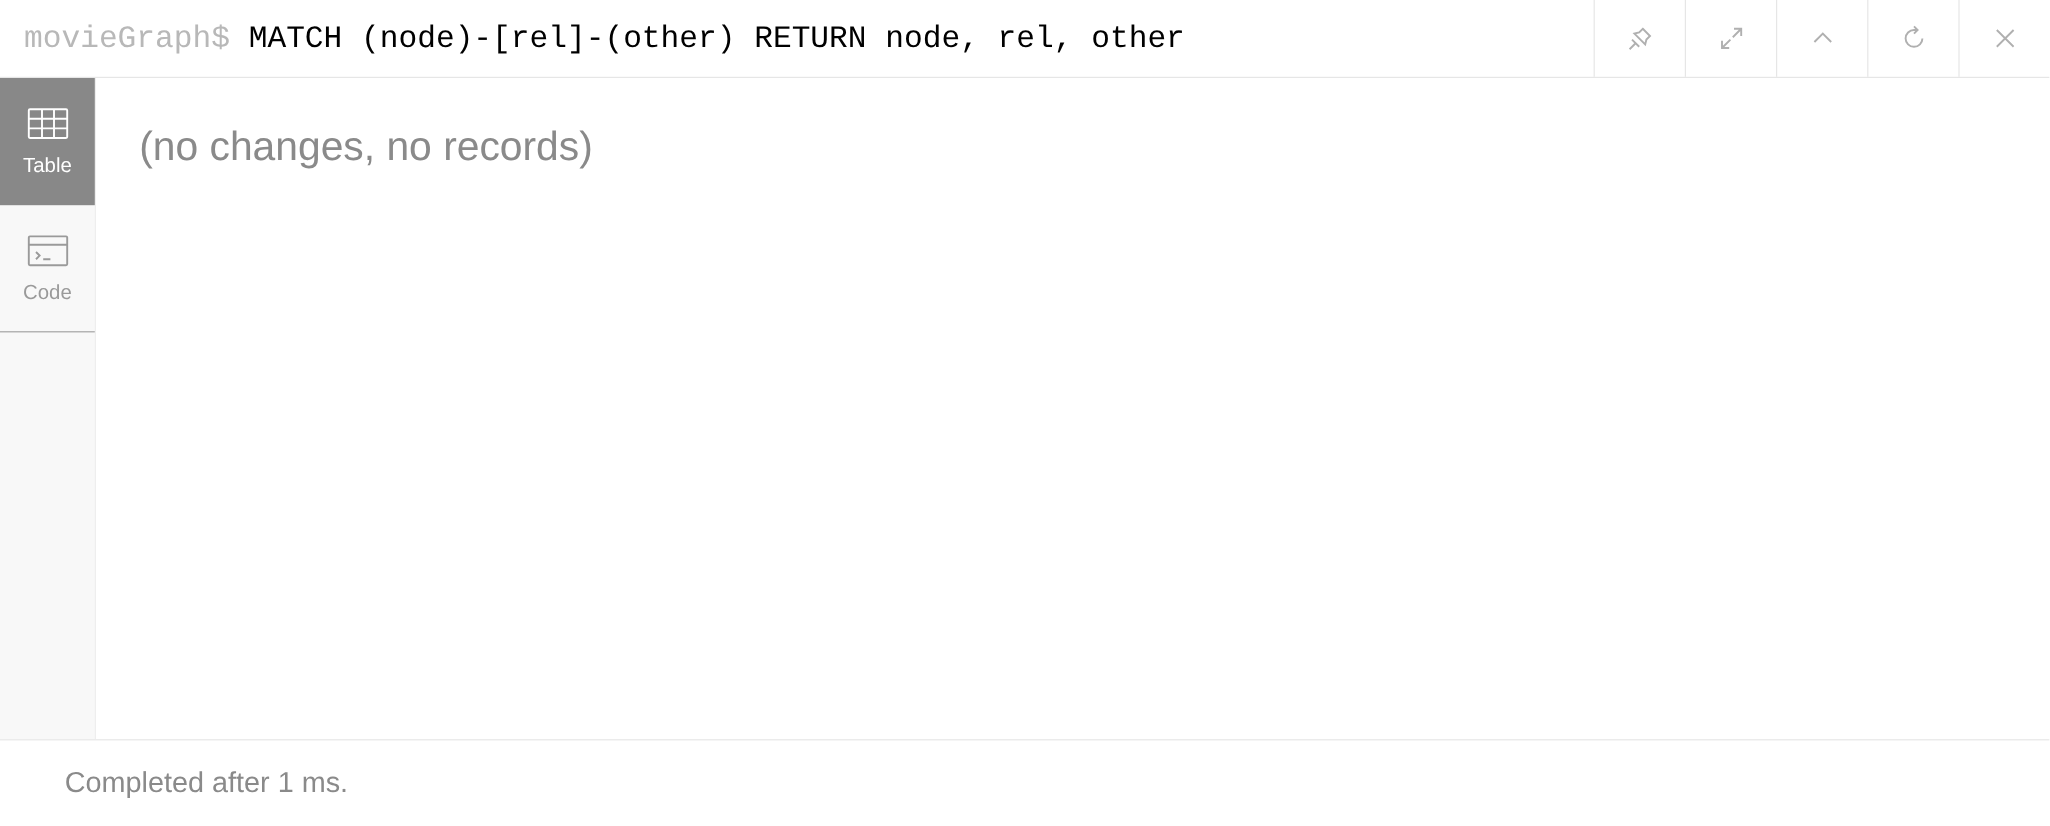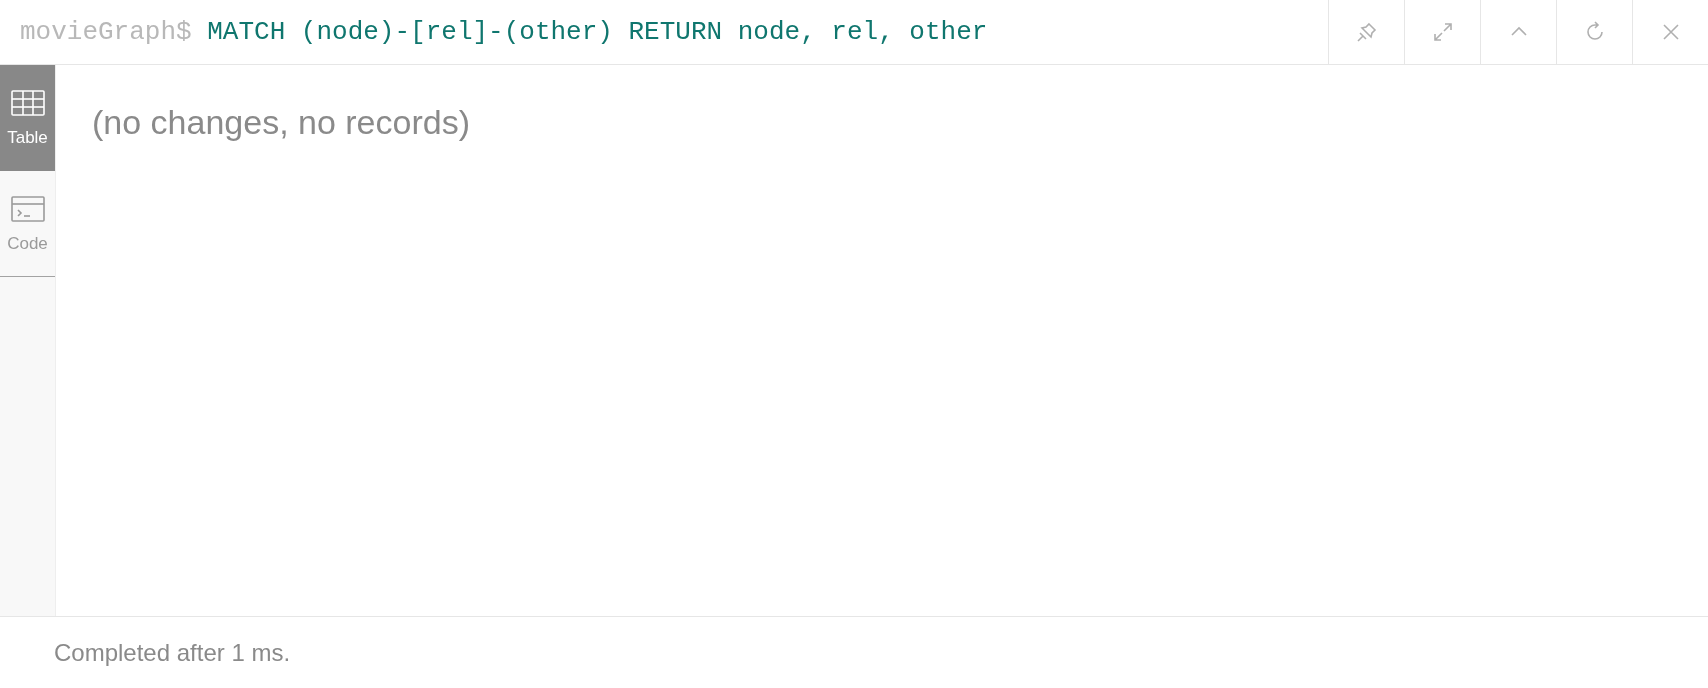--- a/index.html
+++ b/index.html
@@ -31,21 +31,21 @@
       padding-left: 20px;
       font-family: "SFMono-Regular", Consolas, "Liberation Mono", Menlo, Courier, monospace;
       font-size: 26px;
       white-space: pre;
       overflow: hidden;
     }
     .prompt-label {
       color: #b8b8b8;
     }
     .prompt-query {
-      color: #0f766e;
+      color: #000000;
     }
     .header-actions {
       display: flex;
       height: 100%;
     }
     .header-action {
       width: 76px;
       height: 100%;
       border-left: 1px solid #e6e6e6;
       display: flex;
@@ -60,21 +60,21 @@
       stroke: currentColor;
       fill: none;
       stroke-width: 1.6;
     }
     .body-area {
       flex: 1;
       display: flex;
       min-height: 0;
     }
     .sidebar {
-      width: 56px;
+      width: 80px;
       background: #f8f8f8;
       border-right: 1px solid #eeeeee;
       display: flex;
       flex-direction: column;
     }
     .sidebar-tab {
       height: 106px;
       display: flex;
       flex-direction: column;
       align-items: center;

